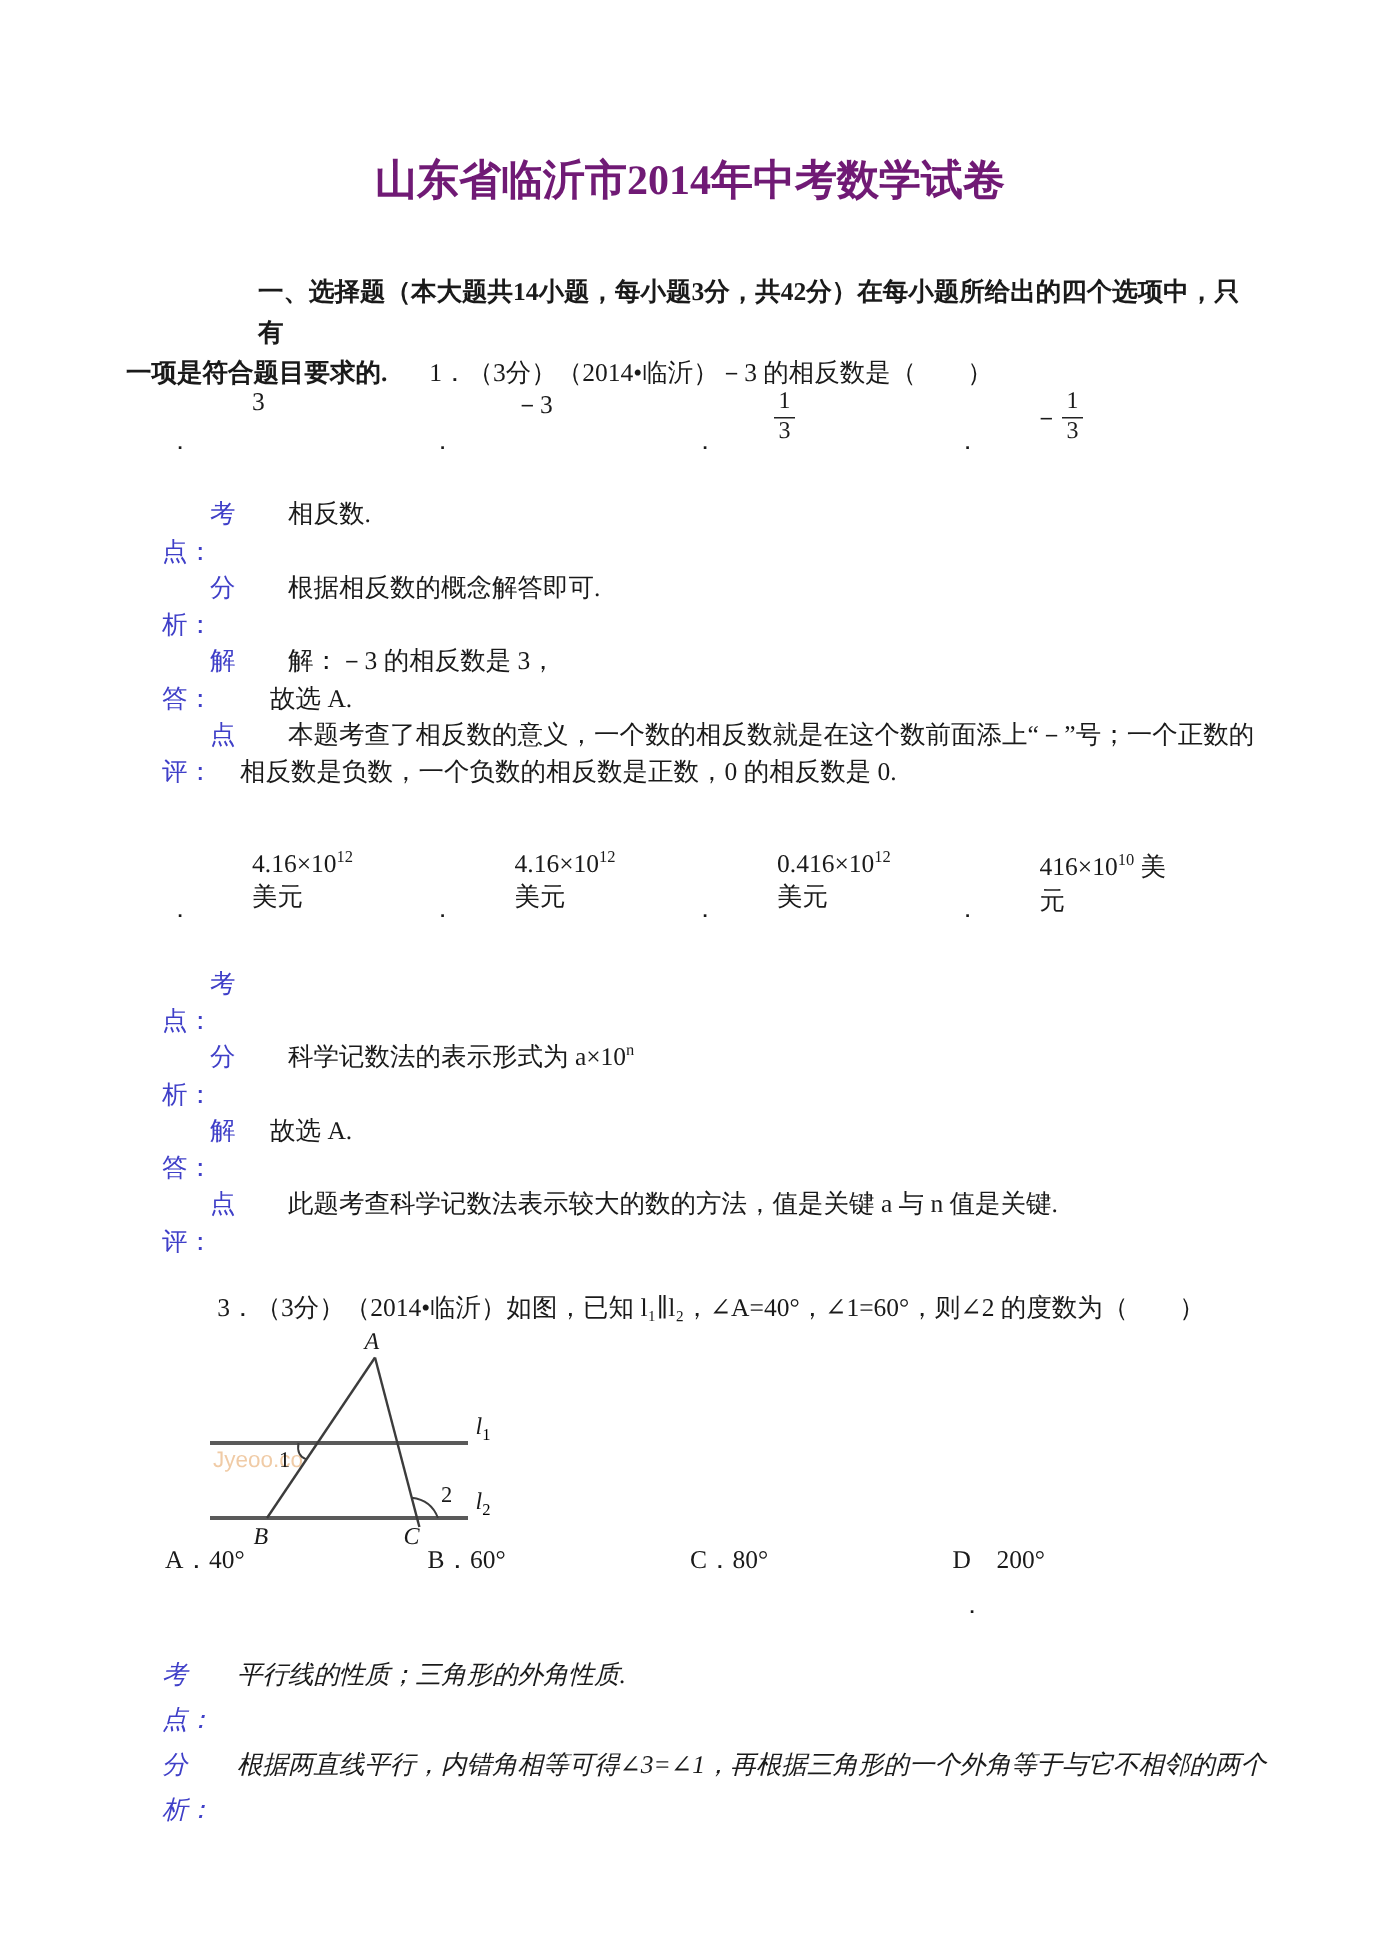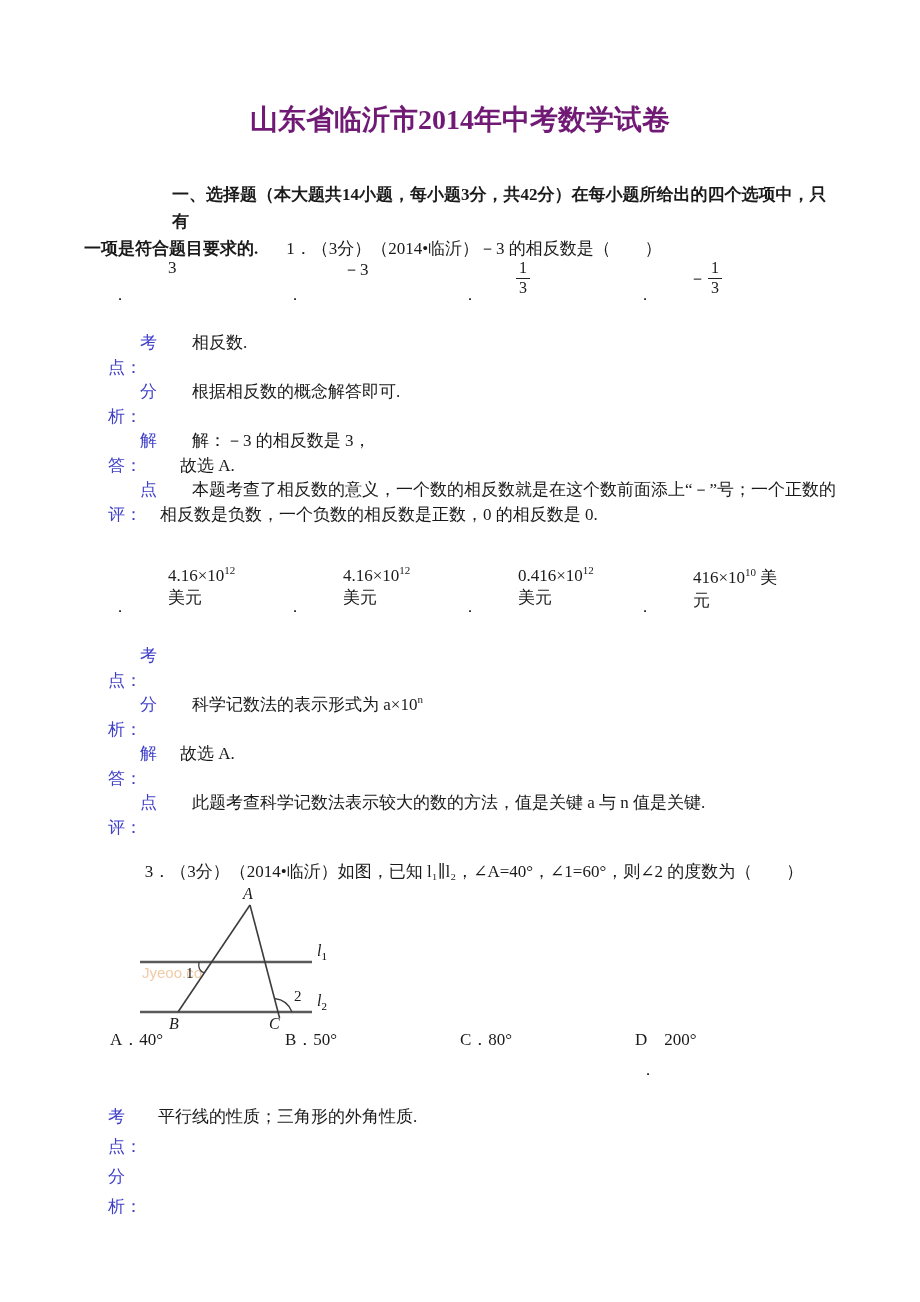--- a/index.html
+++ b/index.html
@@ -48,21 +48,21 @@
   .figwrap{top:886px;left:136px;width:205px;height:150px;}
   .fig-lbl{font-style:italic;font-size:16px;fill:#1a1a1a;}
   .fig-num{font-size:15px;fill:#1a1a1a;}
   .fig-wm{font-size:15px;fill:#f0cba6;font-family:"Liberation Sans","DejaVu Sans",sans-serif;}
   
   .q3opts{top:1028px;height:46px;}
   .q3lab{position:absolute;left:30px;top:0;line-height:24px;}
   .q3below{position:absolute;left:35px;top:32px;font-size:16px;}
   
   .bblock{top:1102px;left:80px;width:790px;line-height:30px;}
-  .brow{display:flex;}
+  .brow{display:flex;font-style:italic;}
   .blabel{flex:0 0 50px;padding-left:28px;color:#3f3fc8;}
   .bcontent{flex:1;}
 </style>
 </head>
 <body>
 
 <div class="abs doc-title">山东省临沂市2014年中考数学试卷</div>
 
 <div class="abs intro">
   <div class="l1">一、选择题（本大题共14小题，每小题3分，共42分）在每小题所给出的四个选项中，只有</div>
@@ -217,36 +217,37 @@
     <text x="181" y="70"><tspan class="fig-lbl">l</tspan><tspan dy="4" font-size="11">1</tspan></text>
     <text x="181" y="120"><tspan class="fig-lbl">l</tspan><tspan dy="4" font-size="11">2</tspan></text>
   </svg>
 </div>
 
 <div class="abs optrow q3opts">
   <div class="optcell c0">
     <span class="q3lab">A．40°</span>
   </div>
   <div class="optcell c1">
-    <span class="q3lab">B．50°</span>
+    <span class="q3lab">B．60°</span>
   </div>
   <div class="optcell c2">
     <span class="q3lab">C．80°</span>
   </div>
   <div class="optcell c3">
     <span class="q3lab">D　200°</span>
     <span class="q3below">．</span>
   </div>
 </div>
 
 <div class="abs bblock">
   <div class="brow">
     <span class="blabel">考点：</span>
     <div class="bcontent">
       <div>平行线的性质；三角形的外角性质.</div>
     </div>
   </div>
   <div class="brow">
     <span class="blabel">分析：</span>
     <div class="bcontent">
+      <div>根据两直线平行，内错角相等可得∠3=∠1，再根据三角形的一个外角等于与它不相邻的两个</div>
     </div>
   </div>
 </div>
 
 </body></html>

